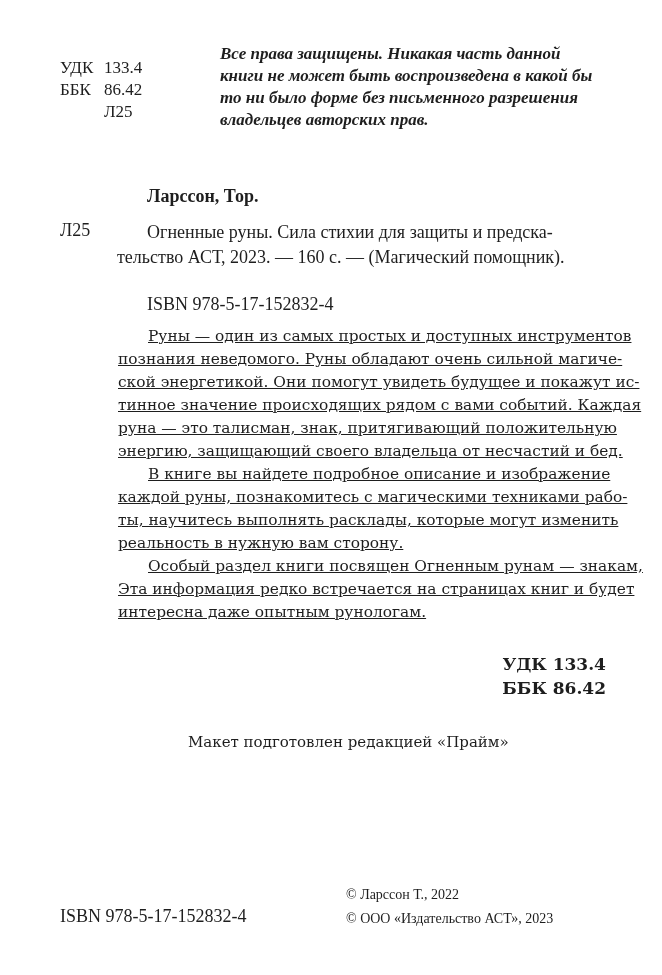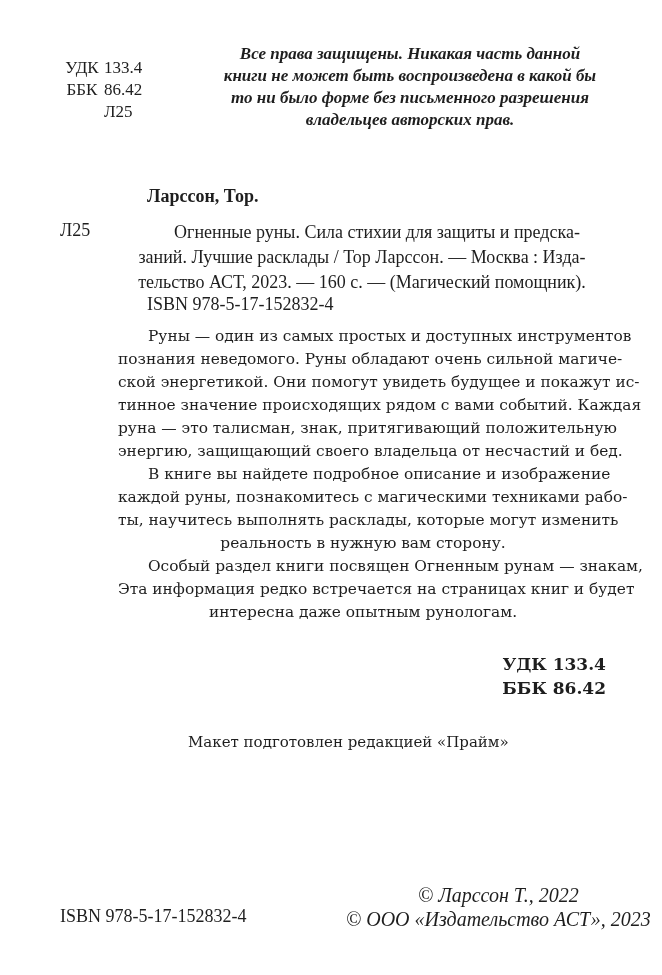--- a/index.html
+++ b/index.html
@@ -1,45 +1,45 @@
 <!DOCTYPE html>
 <html><head>
 <meta charset="utf-8">
 <style>
   html, body { margin: 0; padding: 0; background: #ffffff; }
   body { width: 662px; height: 975px; position: relative; overflow: hidden; color: #1e1e1e; }
   .cond { font-family: "Liberation Serif", serif; }
   .serif { font-family: "DejaVu Serif", serif; }
-  .abs { position: absolute; white-space: nowrap; text-align: center; }
+  .abs { position: absolute; white-space: nowrap; }
 
   
   .codes { left: 60px; top: 57px; font-size: 17px; line-height: 22px; }
   .codes .row { display: flex; }
   .codes .k { width: 44px; }
 
   
   .rights { left: 220px; top: 43px; width: 380px; font-style: italic; font-size: 17px; line-height: 22px; white-space: normal; font-weight: bold; }
   .rights div { white-space: nowrap; }
 
   .author { left: 147px; top: 186px; font-weight: bold; font-size: 18px; }
   .lcode { left: 60px; top: 220px; font-size: 18px; }
   .bib { left: 117px; top: 220px; width: 490px; font-size: 18px; line-height: 25px; white-space: normal; }
   .bib div { white-space: nowrap; }
   .bib .l1 { padding-left: 30px; }
   .isbn1 { left: 147px; top: 294px; font-size: 18px; }
 
-  .annot { left: 118px; top: 325px; width: 490px; font-size: 15.4px; line-height: 23px; white-space: normal; }
+  .annot { left: 118px; top: 325px; width: 490px; font-size: 15.4px; line-height: 23px; white-space: normal; text-decoration: underline; }
   .annot div { white-space: nowrap; }
   .annot .ind { padding-left: 30px; }
 
   .codes2 { right: 56px; top: 652px; font-weight: bold; font-size: 17px; line-height: 24px; text-align: center; }
   .maket { left: 188px; top: 733px; font-size: 15px; }
 
   .isbn2 { left: 60px; top: 906px; font-size: 18px; }
-  .copy { left: 346px; top: 883px; font-size: 20px; line-height: 24px; font-style: italic; }
+  .copy { left: 346px; top: 883px; font-size: 14px; line-height: 24px; }
 </style>
 </head>
 <body>
 
 <div class="abs codes cond">
   <div class="row">
     <span class="k">УДК</span>
     <span>133.4</span>
   </div>
   <div class="row">
@@ -56,21 +56,20 @@
   <div>Все права защищены. Никакая часть данной</div>
   <div>книги не может быть воспроизведена в какой бы</div>
   <div>то ни было форме без письменного разрешения</div>
   <div>владельцев авторских прав.</div>
 </div>
 
 <div class="abs author cond">Ларссон, Тор.</div>
 <div class="abs lcode cond">Л25</div>
 <div class="abs bib cond">
   <div class="l1">Огненные руны. Сила стихии для защиты и предска-</div>
-  <div>заний. Лучшие расклады / Тор Ларссон. — Москва : Изда-</div>
   <div>тельство АСТ, 2023. — 160 с. — (Магический помощник).</div>
 </div>
 <div class="abs isbn1 cond">ISBN 978-5-17-152832-4</div>
 
 <div class="abs annot serif">
   <div class="ind">Руны — один из самых простых и доступных инструментов</div>
   <div>познания неведомого. Руны обладают очень сильной магиче-</div>
   <div>ской энергетикой. Они помогут увидеть будущее и покажут ис-</div>
   <div>тинное значение происходящих рядом с вами событий. Каждая</div>
   <div>руна — это талисман, знак, притягивающий положительную</div>

